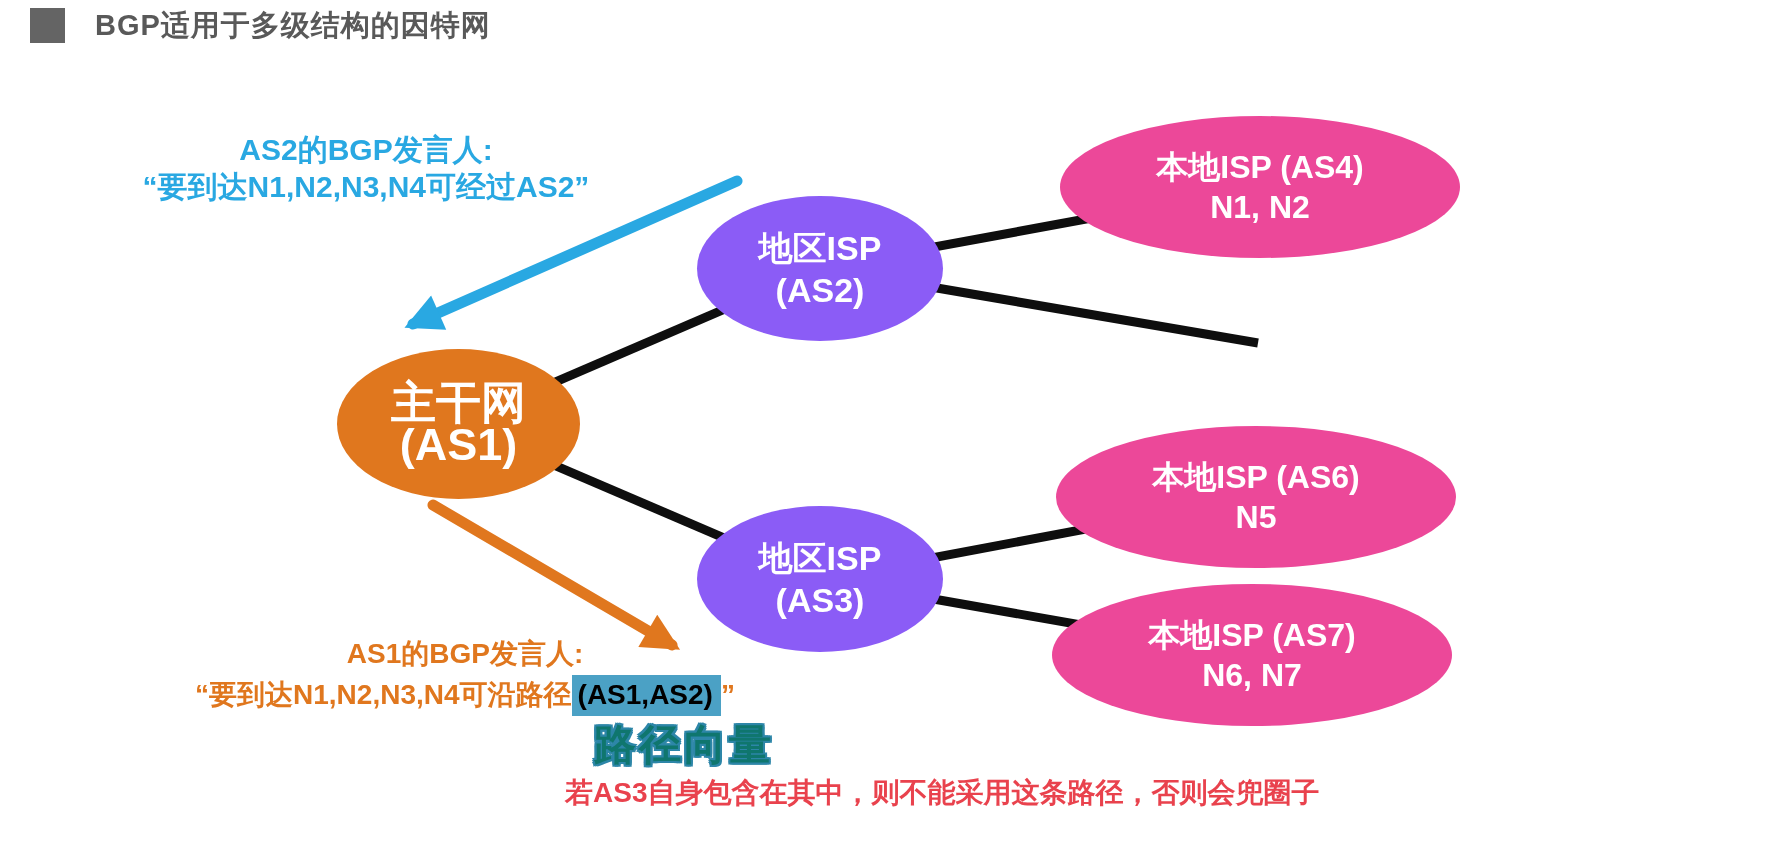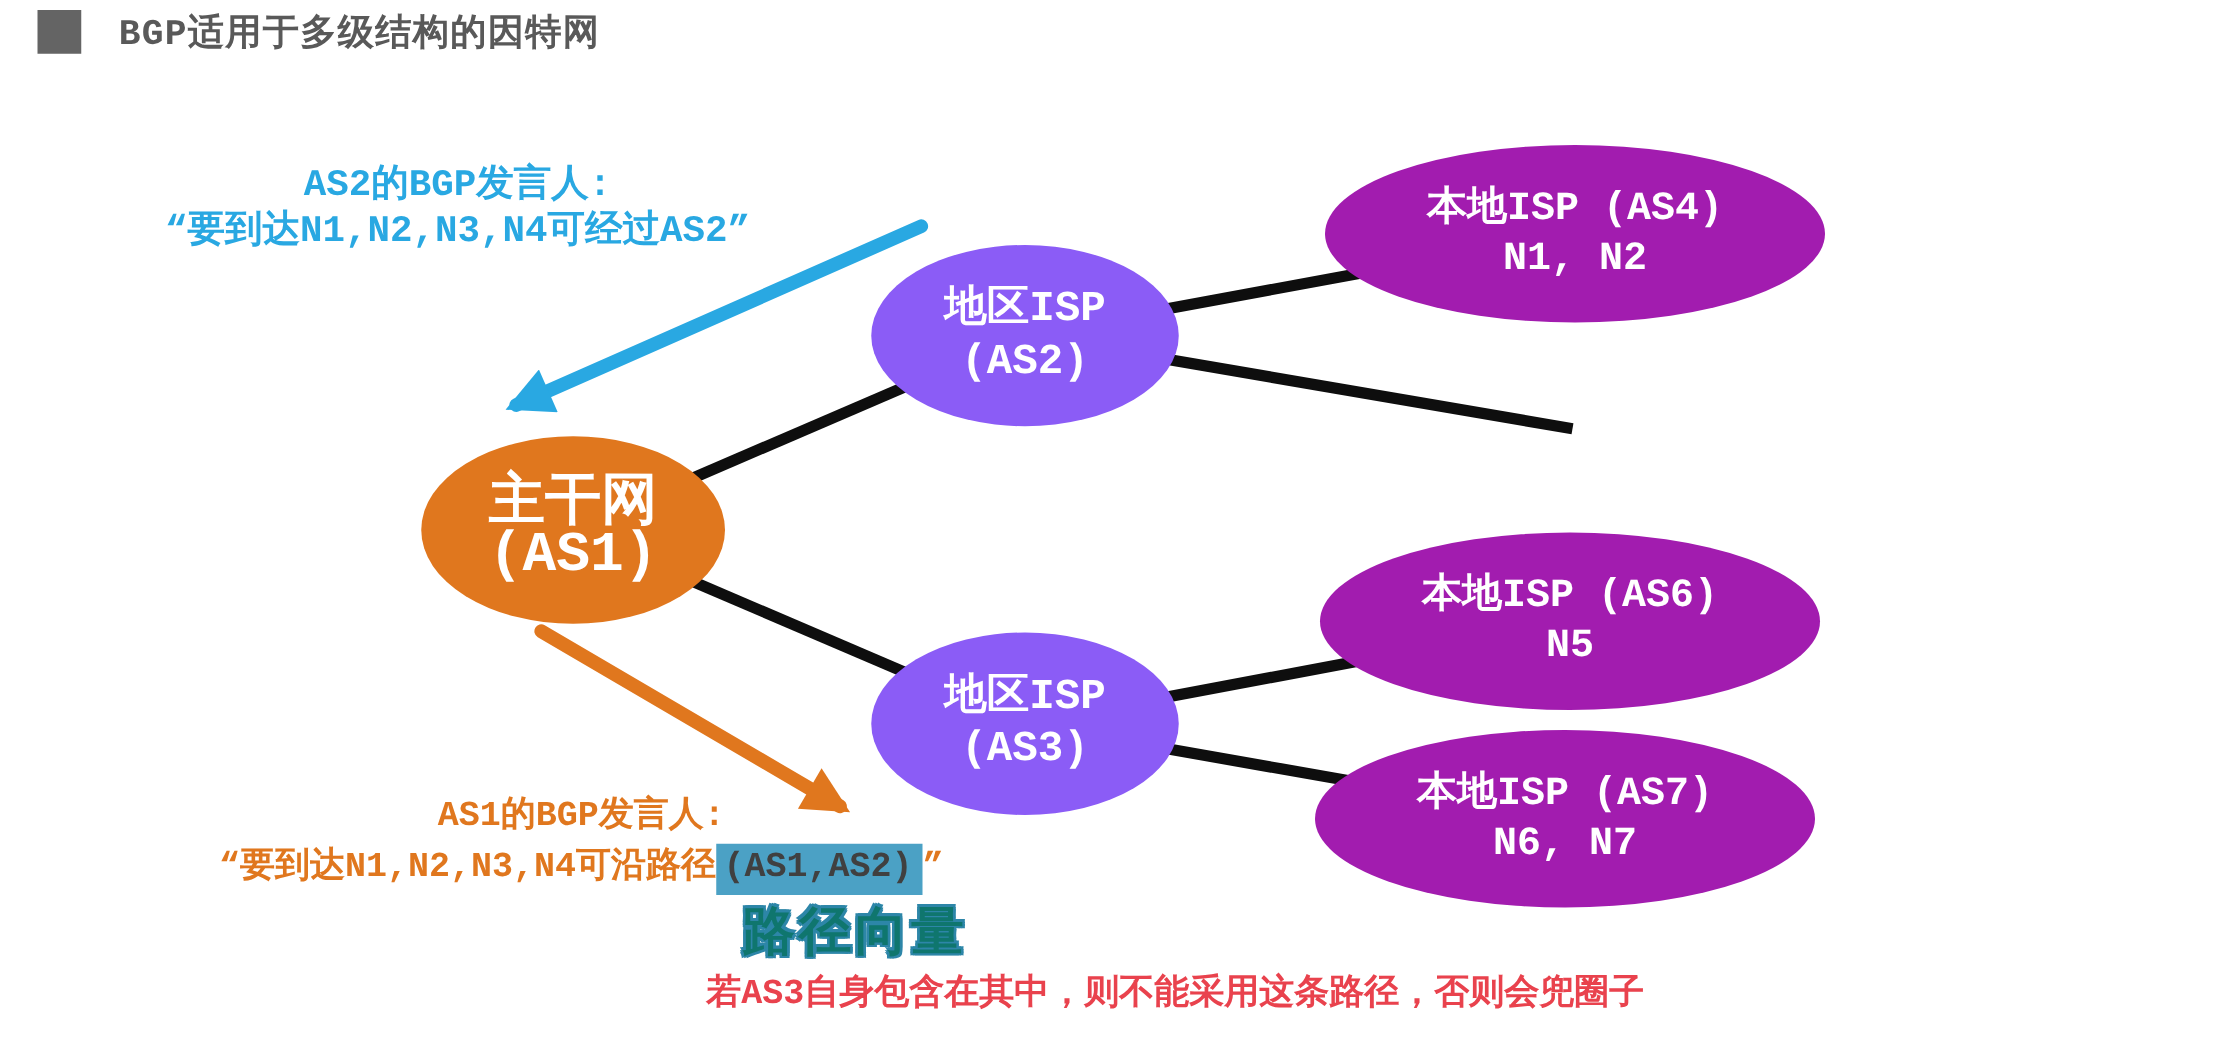--- a/index.html
+++ b/index.html
@@ -1,21 +1,21 @@
 <!DOCTYPE html>
 <html><head>
 <meta charset="utf-8">
 <style>
   html,body{margin:0;padding:0;background:#fff;}
   .canvas{
     position:relative;
     width:1718px;height:849px;
     background:#ffffff;
     overflow:hidden;
-    font-family:Liberation Mono, monospace;
+    font-family:Liberation Sans, sans-serif;
     padding-left:40px;
   }
   
   .title-row{position:absolute;left:0;top:0;width:100%;height:60px;}
   .title-bullet{
     position:absolute;left:30px;top:8px;width:35px;height:35px;
     background:#646464;
   }
   .slide-title{
     position:absolute;left:95px;top:6px;margin:0;
@@ -25,21 +25,21 @@
   
   svg.wires{position:absolute;left:0;top:0;pointer-events:none;}
   
   .node{
     position:absolute;border-radius:50%;
     display:flex;flex-direction:column;align-items:center;justify-content:center;
     color:#ffffff;font-weight:bold;text-align:center;
   }
   .node.orange{background:#E0771E;}
   .node.blue{background:#8b5cf6;}
-  .node.teal{background:#a21caf;}
+  .node.teal{background:#ec4899;}
   .node .l{white-space:nowrap;}
   .node-as1{left:337px;top:349px;width:243px;height:150px;font-size:45px;line-height:42px;}
   .node-as2{left:697px;top:196px;width:246px;height:145px;font-size:34px;line-height:42px;}
   .node-as3{left:697px;top:506px;width:246px;height:146px;font-size:34px;line-height:42px;}
   .node-as4{left:1060px;top:116px;width:400px;height:142px;font-size:32px;line-height:40px;}
   .node-as5{left:1058px;top:272px;width:400px;height:143px;font-size:32px;line-height:40px;}
   .node-as6{left:1056px;top:426px;width:400px;height:142px;font-size:32px;line-height:40px;}
   .node-as7{left:1052px;top:584px;width:400px;height:142px;font-size:32px;line-height:40px;text-align:right;}
   
   .speaker{
@@ -47,21 +47,21 @@
   }
   .speaker-as2{
     left:106px;top:131px;width:520px;
     color:#29A8E2;font-size:30px;line-height:37px;
   }
   .speaker-as1{
     left:120px;top:633px;width:690px;
     color:#E0771E;font-size:28px;line-height:41px;
   }
   .hl{
-    background:#4BA1C5;color:#404040;
+    background:#4BA1C5;color:#000000;
     padding:4px 8px 6px 6px;
   }
   
   .path-vector{
     position:absolute;left:594px;top:717px;
     font-size:42px;font-weight:bold;letter-spacing:3px;white-space:nowrap;
     color:#0f766e;
     text-shadow:
       -2px -2px 0 #2D86A8, 2px -2px 0 #2D86A8, -2px 2px 0 #2D86A8, 2px 2px 0 #2D86A8,
       -2px 0 0 #2D86A8, 2px 0 0 #2D86A8, 0 -2px 0 #2D86A8, 0 2px 0 #2D86A8,

